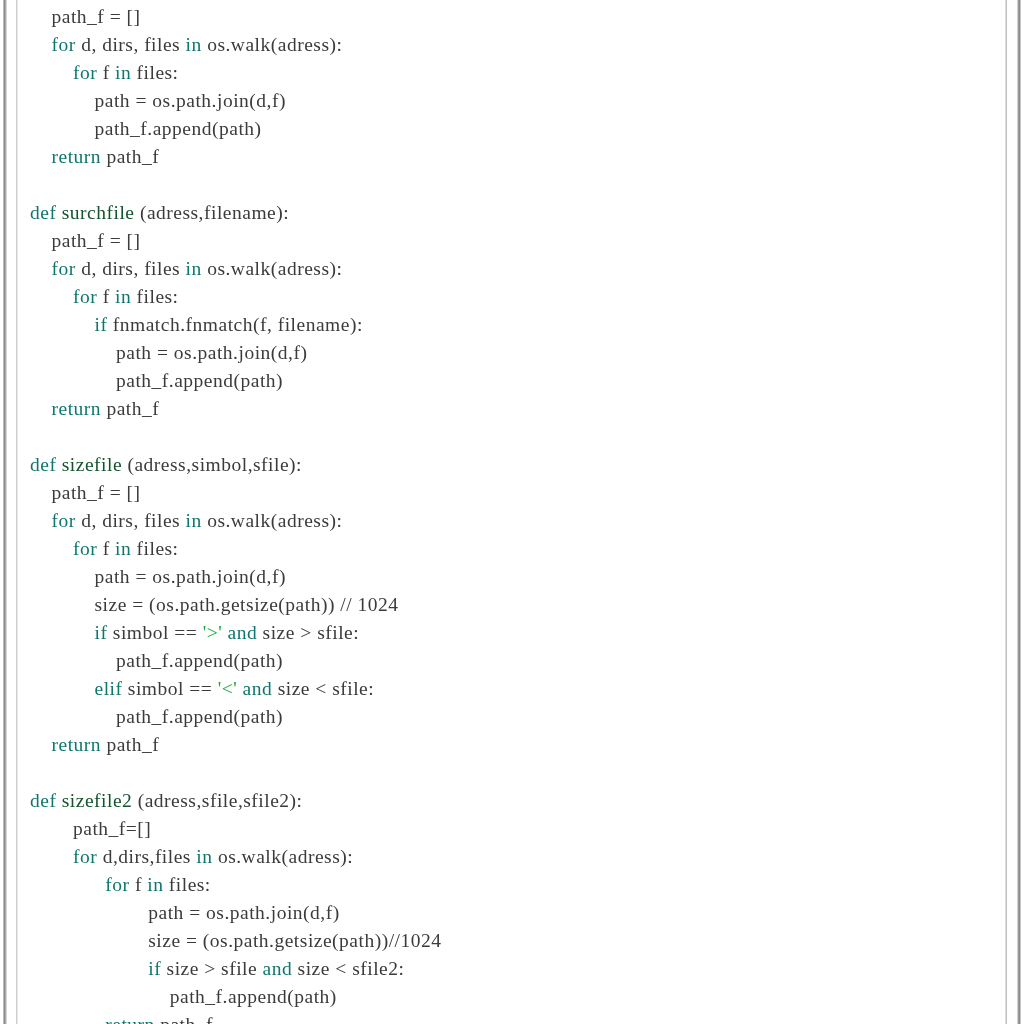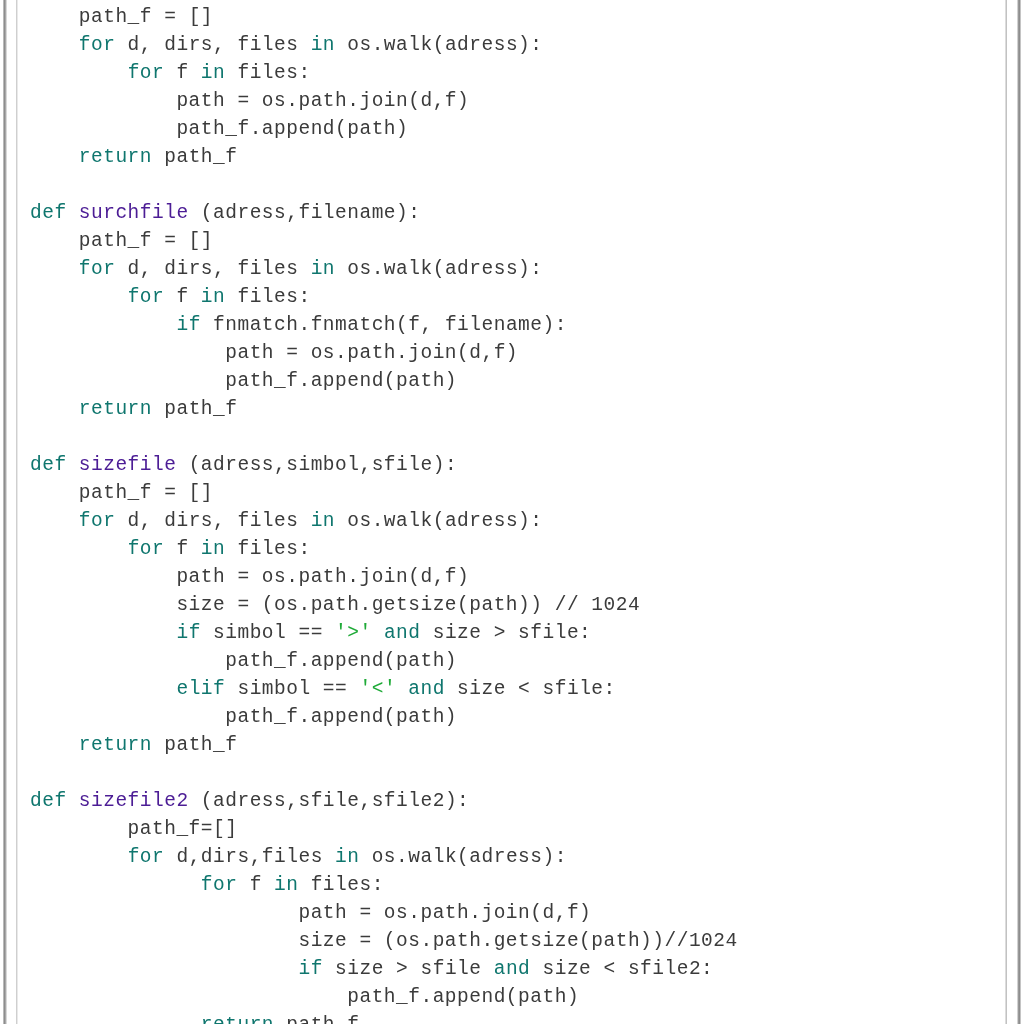--- a/index.html
+++ b/index.html
@@ -45,20 +45,21 @@
 
   
   #code-editor {
     position: absolute;
     left: 18px;
     top: 0;
     right: 19px;
     bottom: 0;
     background: #ffffff;
     overflow: hidden;
+    font-family: Liberation Serif, serif;
   }
 
   #code-lines {
     position: absolute;
     left: 12px;
     top: 3px;
     right: 0;
     font-size: 19.5px;
     line-height: 28px;
     letter-spacing: 0.5px;
@@ -66,21 +67,21 @@
     color: #3b3b3b;
   }
 
   .code-line {
     height: 28px;
     white-space: pre;
   }
 
   
   .tok-kw   { color: #0f766e; }   
-  .tok-fn   { color: #4c1d95; }   
+  .tok-fn   { color: #14532d; }   
   .tok-str  { color: #1faa38; }   
   .tok-txt  { color: #3b3b3b; }
 </style>
 </head>
 <body>
 
 <div id="app">
 
   <div class="edge-rule edge-left-a"></div>
   <div class="edge-rule edge-left-b"></div>

